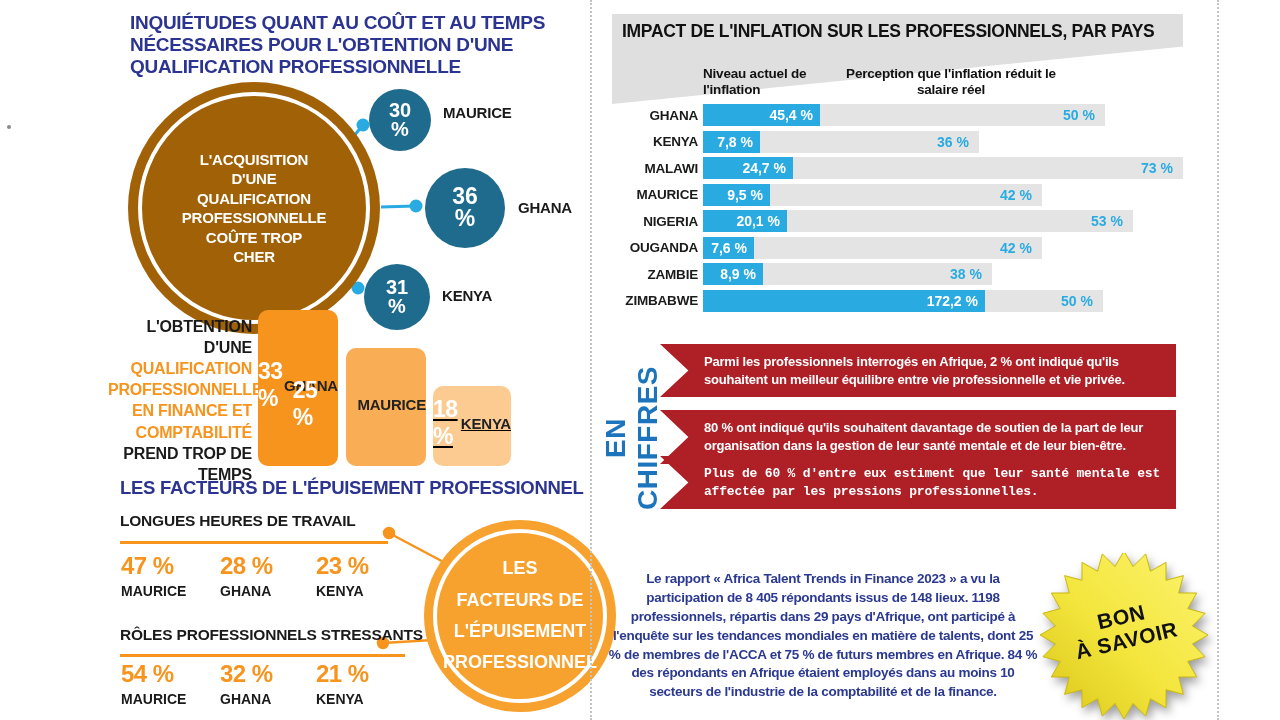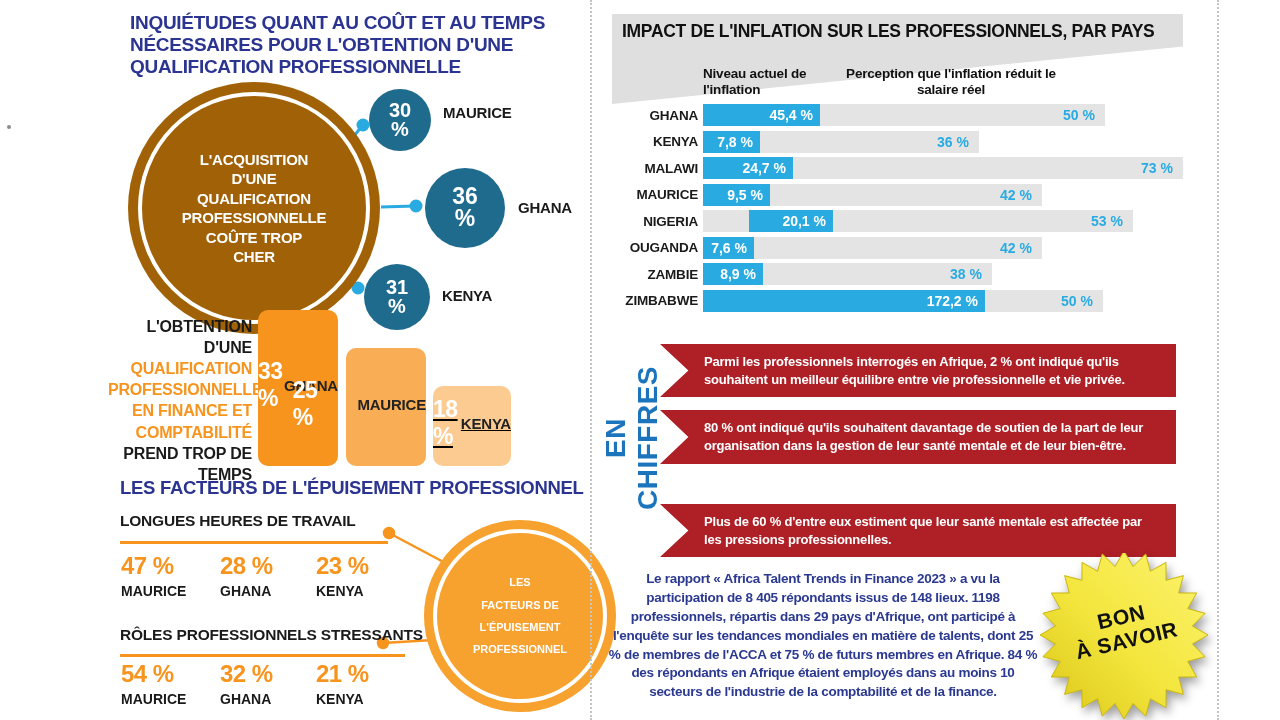--- a/index.html
+++ b/index.html
@@ -48,21 +48,21 @@
   .g1-line{left:120px;top:541px;width:268px;} .g2-line{left:120px;top:654px;width:285px;}
   .stat .pct{font-size:24px;font-weight:800;color:#F7941E;letter-spacing:-0.5px;}
   .stat .cty{font-size:14px;font-weight:800;color:#1A1A1A;margin-top:3px;}
   .s11{left:121px;top:552px;} .s12{left:220px;top:552px;} .s13{left:316px;top:552px;}
   .s21{left:121px;top:660px;} .s22{left:220px;top:660px;} .s23{left:316px;top:660px;}
 
   .orange-circle{left:424px;top:520px;width:192px;height:192px;border-radius:50%;background:#F7A12E;}
   .orange-circle .ring{inset:9px;}
   .orange-circle .ctext{position:absolute;inset:24px;display:flex;flex-direction:column;
         justify-content:center;align-items:center;color:#fff;font-weight:800;
-        font-size:11px;line-height:1.3;text-align:center;gap:8px;}
+        font-size:18px;line-height:1.3;text-align:center;gap:8px;}
 
   .vdiv{top:0;height:720px;width:0;border-left:2px dotted #C4C4C4;}
   .vd-l{left:590px;} .vd-r{left:1217px;}
 
   
   .banner{left:612px;top:14px;width:571px;height:90px;background:#DFDFDF;
           clip-path:polygon(0 0,100% 0,100% 36%,0 100%);}
   .banner-title{position:absolute;left:10px;top:7px;width:551px;font-size:17.5px;
           font-weight:800;color:#111;letter-spacing:-0.3px;}
   .colhead{font-size:13.5px;font-weight:800;color:#111;line-height:1.22;letter-spacing:-0.2px;}
@@ -83,21 +83,21 @@
 
   .enchiffres{left:600px;top:342px;height:192px;width:44px;writing-mode:vertical-rl;
         transform:rotate(180deg);font-size:28px;font-weight:800;color:#1C75BC;
         text-align:center;letter-spacing:0.5px;}
 
   .redbox{left:660px;width:516px;background:#AE1F26;color:#fff;font-weight:700;
         font-size:13px;line-height:1.35;letter-spacing:-0.2px;
         clip-path:polygon(0 0,100% 0,100% 100%,0 100%,5.5% 50%);
         padding:8px 14px 8px 44px;box-sizing:border-box;display:flex;
         flex-direction:column;justify-content:center;}
-  .rb1{top:344px;min-height:53px;} .rb2{top:410px;min-height:54px;} .rb3{top:504px;min-height:53px;}
+  .rb1{top:344px;min-height:53px;} .rb2{top:410px;min-height:54px;} .rb3{top:456px;min-height:53px;font-family:Liberation Mono, monospace;}
 
   .report{left:608px;top:570px;width:430px;text-align:center;font-size:13.5px;
         font-weight:800;color:#2B3990;line-height:1.4;letter-spacing:-0.3px;}
 
   .badge{left:1038px;top:553px;width:172px;height:170px;}
   .badge svg{filter:drop-shadow(3px 5px 5px rgba(0,0,0,0.38));}
   .badge-text{position:absolute;left:0;top:52px;width:172px;text-align:center;
         transform:rotate(-13deg);color:#111;font-weight:800;font-size:21px;
         line-height:1.15;letter-spacing:0.5px;}
 </style>
@@ -266,21 +266,21 @@
         </div>
       <div class="bbar" style="width: 67px;">9,5 %</div>
     </div>
   </div>
   <div class="trow">
     <div class="tcountry">NIGERIA</div>
     <div class="tbars">
       <div class="gbar" style="width: 430px;">
         <span class="perlabel">53 %</span>
         </div>
-      <div class="bbar" style="width: 84px; margin-left: 46px;">20,1 %</div>
+      <div class="bbar" style="width: 84px;">20,1 %</div>
     </div>
   </div>
   <div class="trow">
     <div class="tcountry">OUGANDA</div>
     <div class="tbars">
       <div class="gbar" style="width: 339px;">
         <span class="perlabel">42 %</span>
         </div>
       <div class="bbar" style="width: 51px;">7,6 %</div>
     </div>

